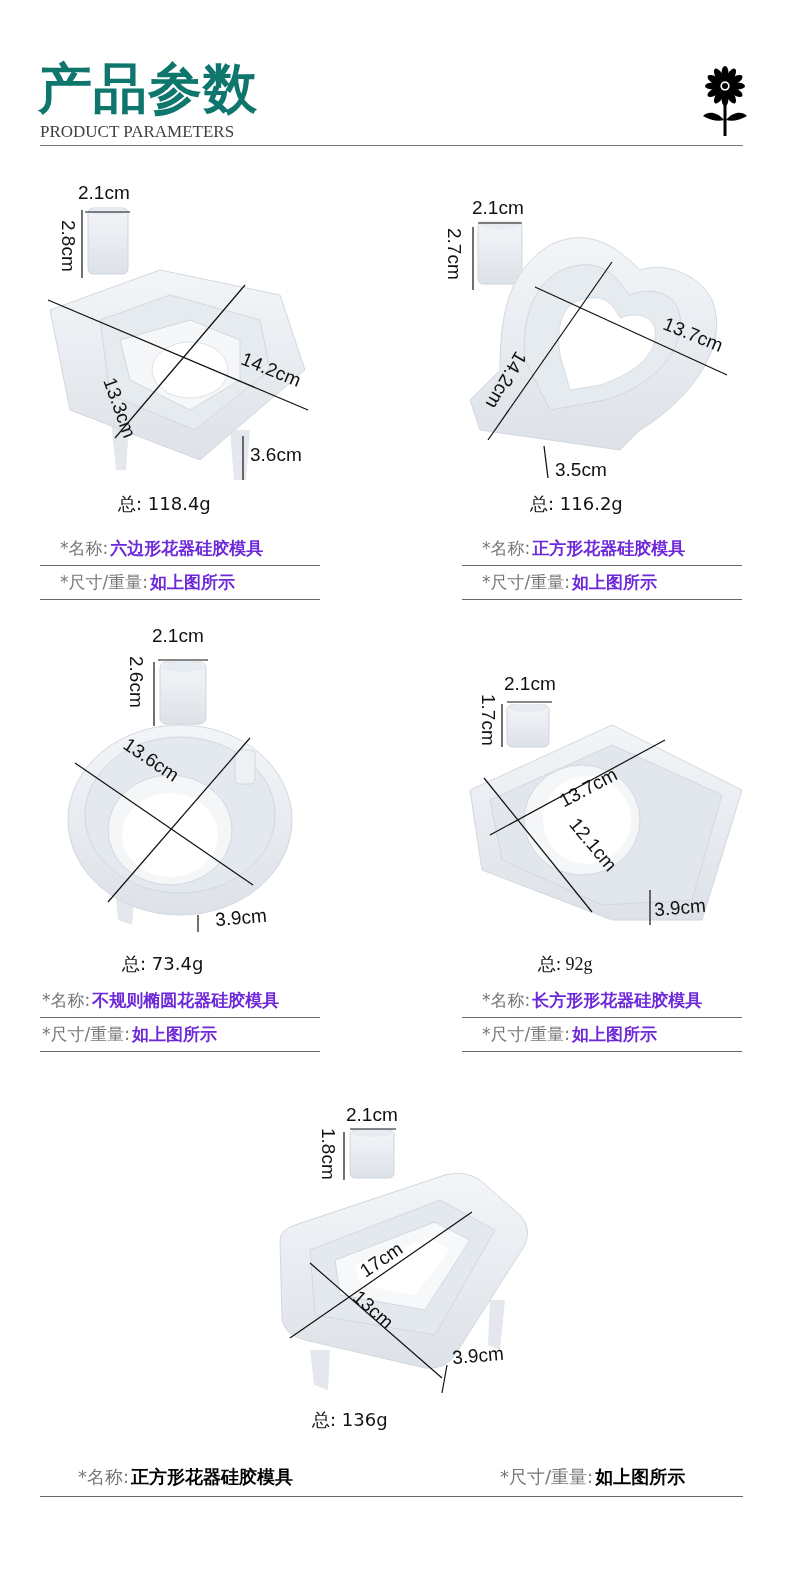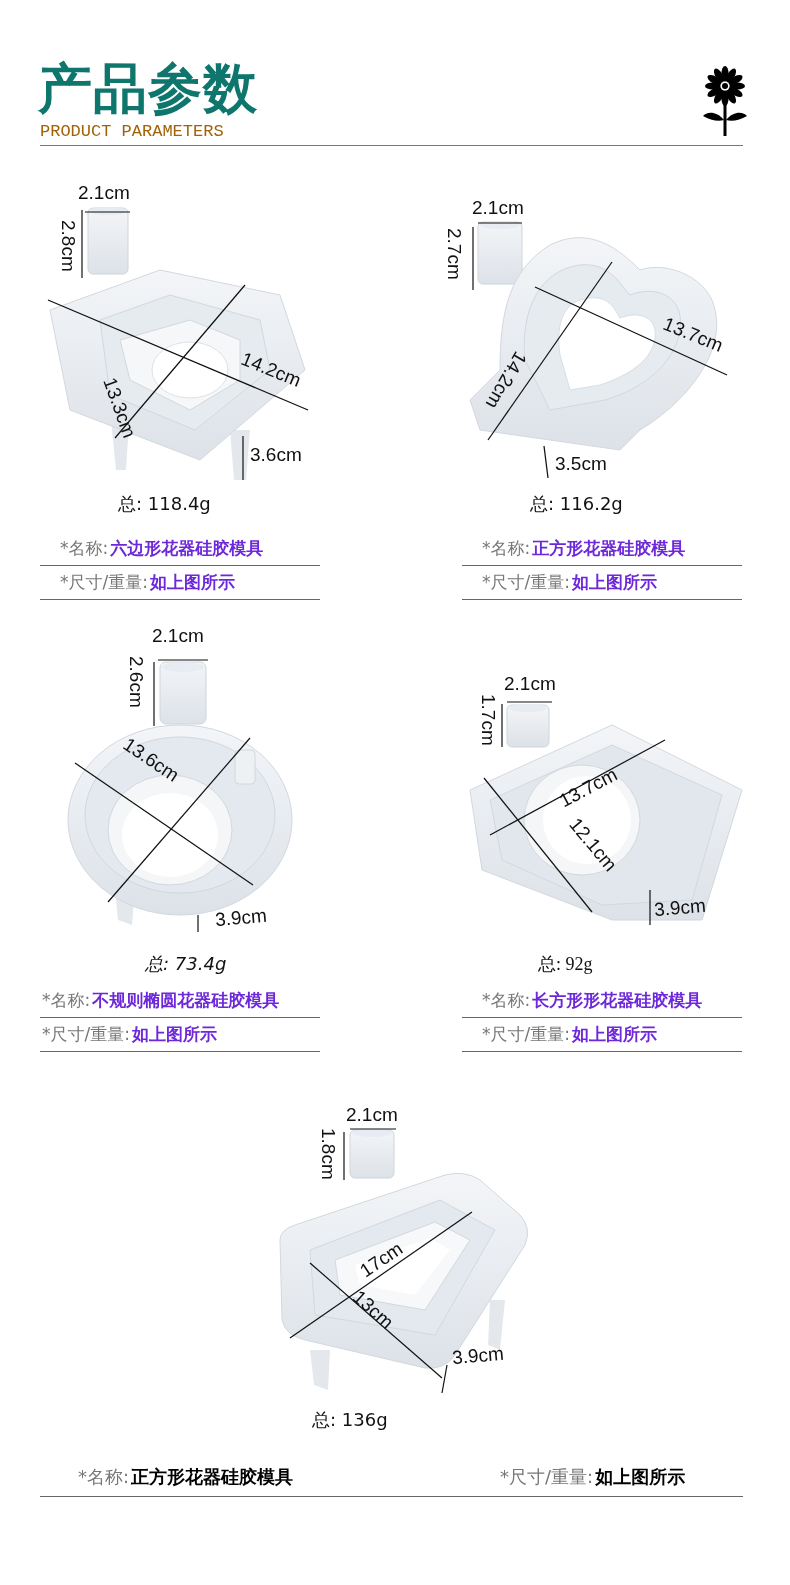--- a/index.html
+++ b/index.html
@@ -1,20 +1,20 @@
 <!DOCTYPE html>
 <html><head>
 <meta charset="utf-8">
 <style>
   * { box-sizing: border-box; margin: 0; padding: 0; }
   html, body { width: 790px; height: 1585px; background: #ffffff; overflow: hidden; }
   body { position: relative; font-family: "DejaVu Sans", "Liberation Sans", sans-serif; color: #111; }
 
   .header-title { position: absolute; left: 38px; top: 62px; font-size: 54px; font-weight: bold; letter-spacing: 1px; color: #0f766e; line-height: 1; }
-  .header-sub { position: absolute; left: 40px; top: 122px; font-family: Liberation Mono, monospace; font-size: 17px; color: #a16207; letter-spacing: 0; text-align: right; }
+  .header-sub { position: absolute; left: 40px; top: 122px; font-family: Liberation Serif, serif; font-size: 17px; color: #404040; letter-spacing: 0; text-align: right; }
   .header-rule { position: absolute; left: 40px; top: 145px; width: 703px; height: 1px; background: #777; }
   .flower { position: absolute; left: 700px; top: 64px; width: 50px; height: 72px; }
 
   .product { position: absolute; }
   .product svg { position: absolute; left: 0; top: 0; overflow: visible; }
   .dim { position: absolute; font-family: "Liberation Sans", sans-serif; font-size: 19px; color: #111; white-space: nowrap; line-height: 1; }
   .weight { position: absolute; font-size: 18px; color: #111; white-space: nowrap; }
 
   .spec { position: absolute; height: 34px; border-bottom: 1px solid #666; display: flex; align-items: center; padding-left: 20px; font-size: 17px; white-space: nowrap; }
   .spec .lbl { color: #777; }
@@ -111,21 +111,21 @@
     <path d="M85 170 C 80 120, 100 80, 140 75 C 170 72, 180 95, 190 105 C 215 95, 245 105, 240 140 C 235 175, 200 200, 165 210 L 110 220 Z" fill="#e6ebf0" stroke="#d2d8df"></path>
     <path d="M120 165 C 115 130, 125 110, 150 108 C 170 106, 175 120, 180 128 C 200 120, 218 128, 215 148 C 212 170, 190 185, 160 195 L 130 200 Z" fill="#ffffff" stroke="#d8dee5"></path>
     <line x1="95" y1="97" x2="287" y2="185" stroke="#111" stroke-width="1.2"></line>
     <line x1="172" y1="72" x2="48" y2="250" stroke="#111" stroke-width="1.2"></line>
     <line x1="104" y1="256" x2="108" y2="288" stroke="#111" stroke-width="1.2"></line>
   </svg>
   <div class="dim" style="left:32px; top:8px;">2.1cm</div>
   <div class="dim" style="left:24px; top:38px; transform:rotate(90deg); transform-origin:left top;">2.7cm</div>
   <div class="dim" style="left:222px; top:135px; transform:rotate(22deg);">13.7cm</div>
   <div class="dim" style="left:90px; top:168px; transform:rotate(-60deg) rotate(180deg); transform-origin:left top;">14.2cm</div>
-  <div class="dim" style="left:115px; top:264px;">3.5cm</div>
+  <div class="dim" style="left:115px; top:270px;">3.5cm</div>
 </div>
 <div class="weight" style="left:530px; top:492px;">
   <span>总:</span>&nbsp;<span>116.2g</span>
 </div>
 <div class="spec" style="left:462px; top:532px; width:280px;">
   <span class="lbl">*名称:</span>
   <span class="val">正方形花器硅胶模具</span>
 </div>
 <div class="spec" style="left:462px; top:566px; width:280px;">
   <span class="lbl">*尺寸/重量:</span>
@@ -146,21 +146,21 @@
     <rect x="175" y="130" width="20" height="34" rx="4" fill="#eef1f4" stroke="#d2d8df"></rect>
     <line x1="15" y1="143" x2="193" y2="265" stroke="#111" stroke-width="1.2"></line>
     <line x1="190" y1="118" x2="48" y2="282" stroke="#111" stroke-width="1.2"></line>
     <line x1="138" y1="295" x2="138" y2="312" stroke="#111" stroke-width="1.2"></line>
   </svg>
   <div class="dim" style="left:92px; top:6px;">2.1cm</div>
   <div class="dim" style="left:86px; top:36px; transform:rotate(90deg); transform-origin:left top;">2.6cm</div>
   <div class="dim" style="left:60px; top:130px; transform:rotate(34deg);">13.6cm</div>
   <div class="dim" style="left:155px; top:288px; transform:rotate(-5deg);">3.9cm</div>
 </div>
-<div class="weight" style="left:145px; top:952px;font-style:italic;">
+<div class="weight" style="left:122px; top:952px;">
   <span>总:</span>&nbsp;<span>73.4g</span>
 </div>
 <div class="spec" style="left:40px; top:984px; width:280px; padding-left:2px;">
   <span class="lbl">*名称:</span>
   <span class="val">不规则椭圆花器硅胶模具</span>
 </div>
 <div class="spec" style="left:40px; top:1018px; width:280px; padding-left:2px;">
   <span class="lbl">*尺寸/重量:</span>
   <span class="val">如上图所示</span>
 </div>

